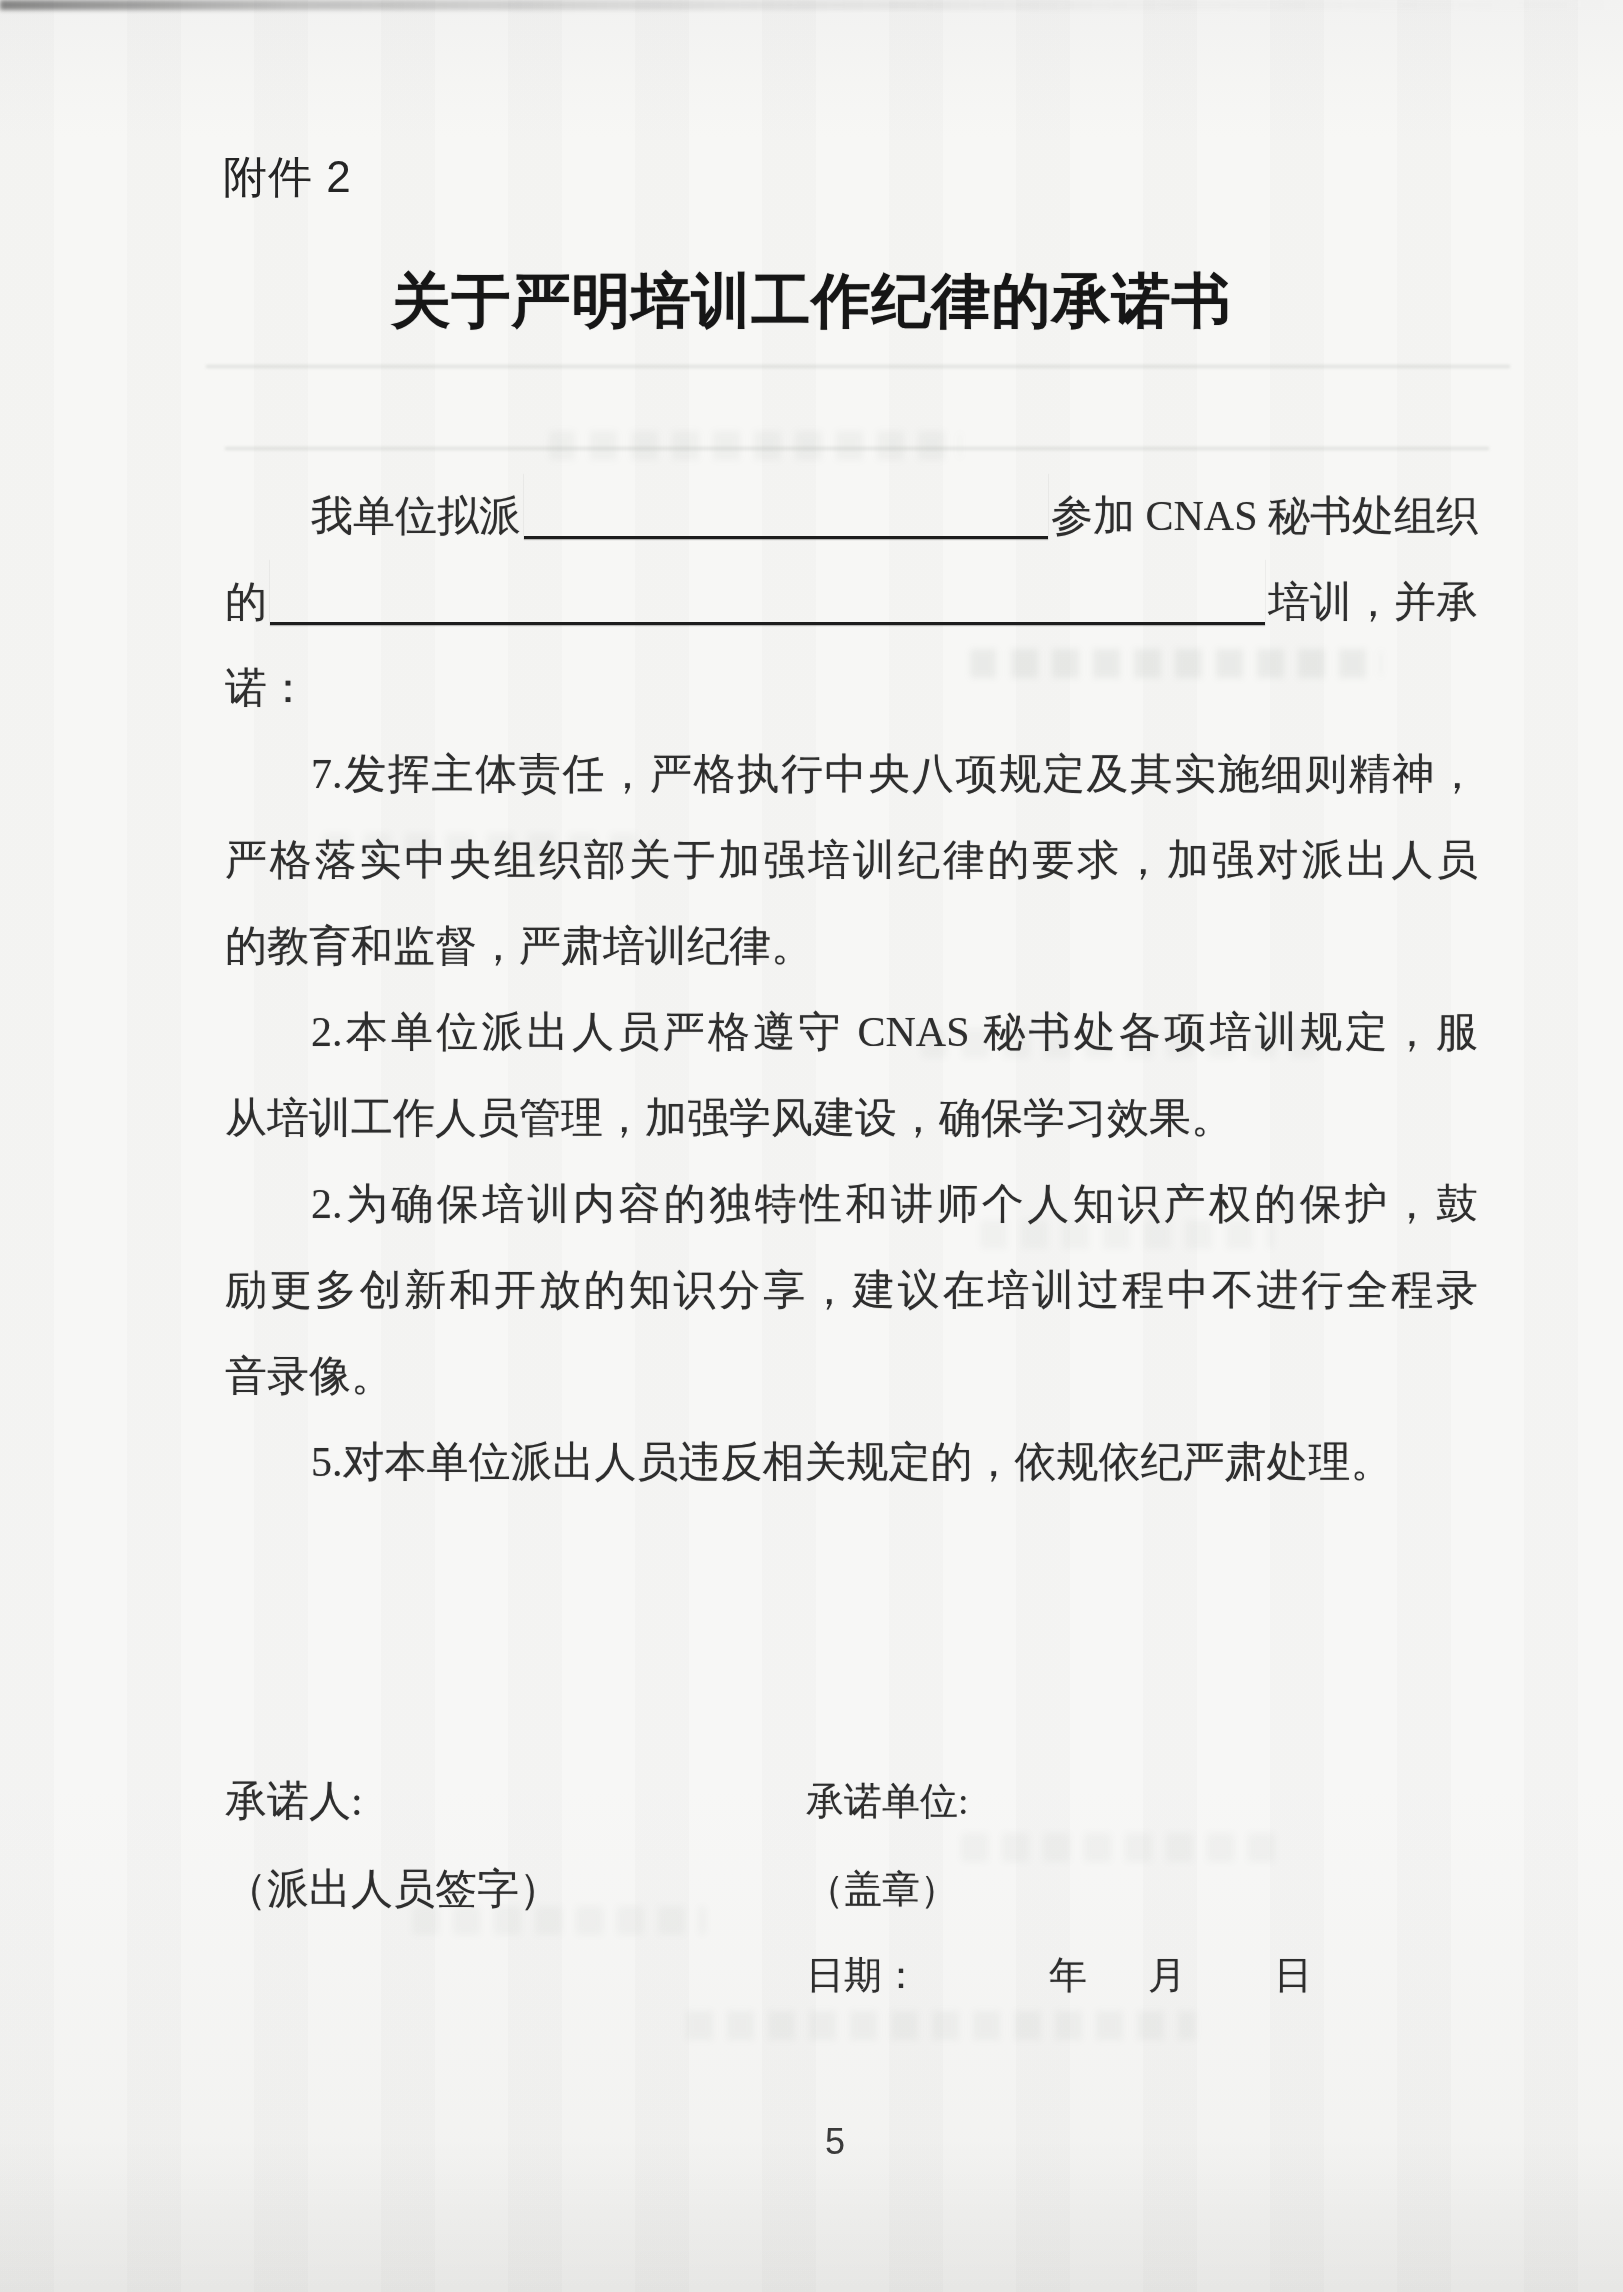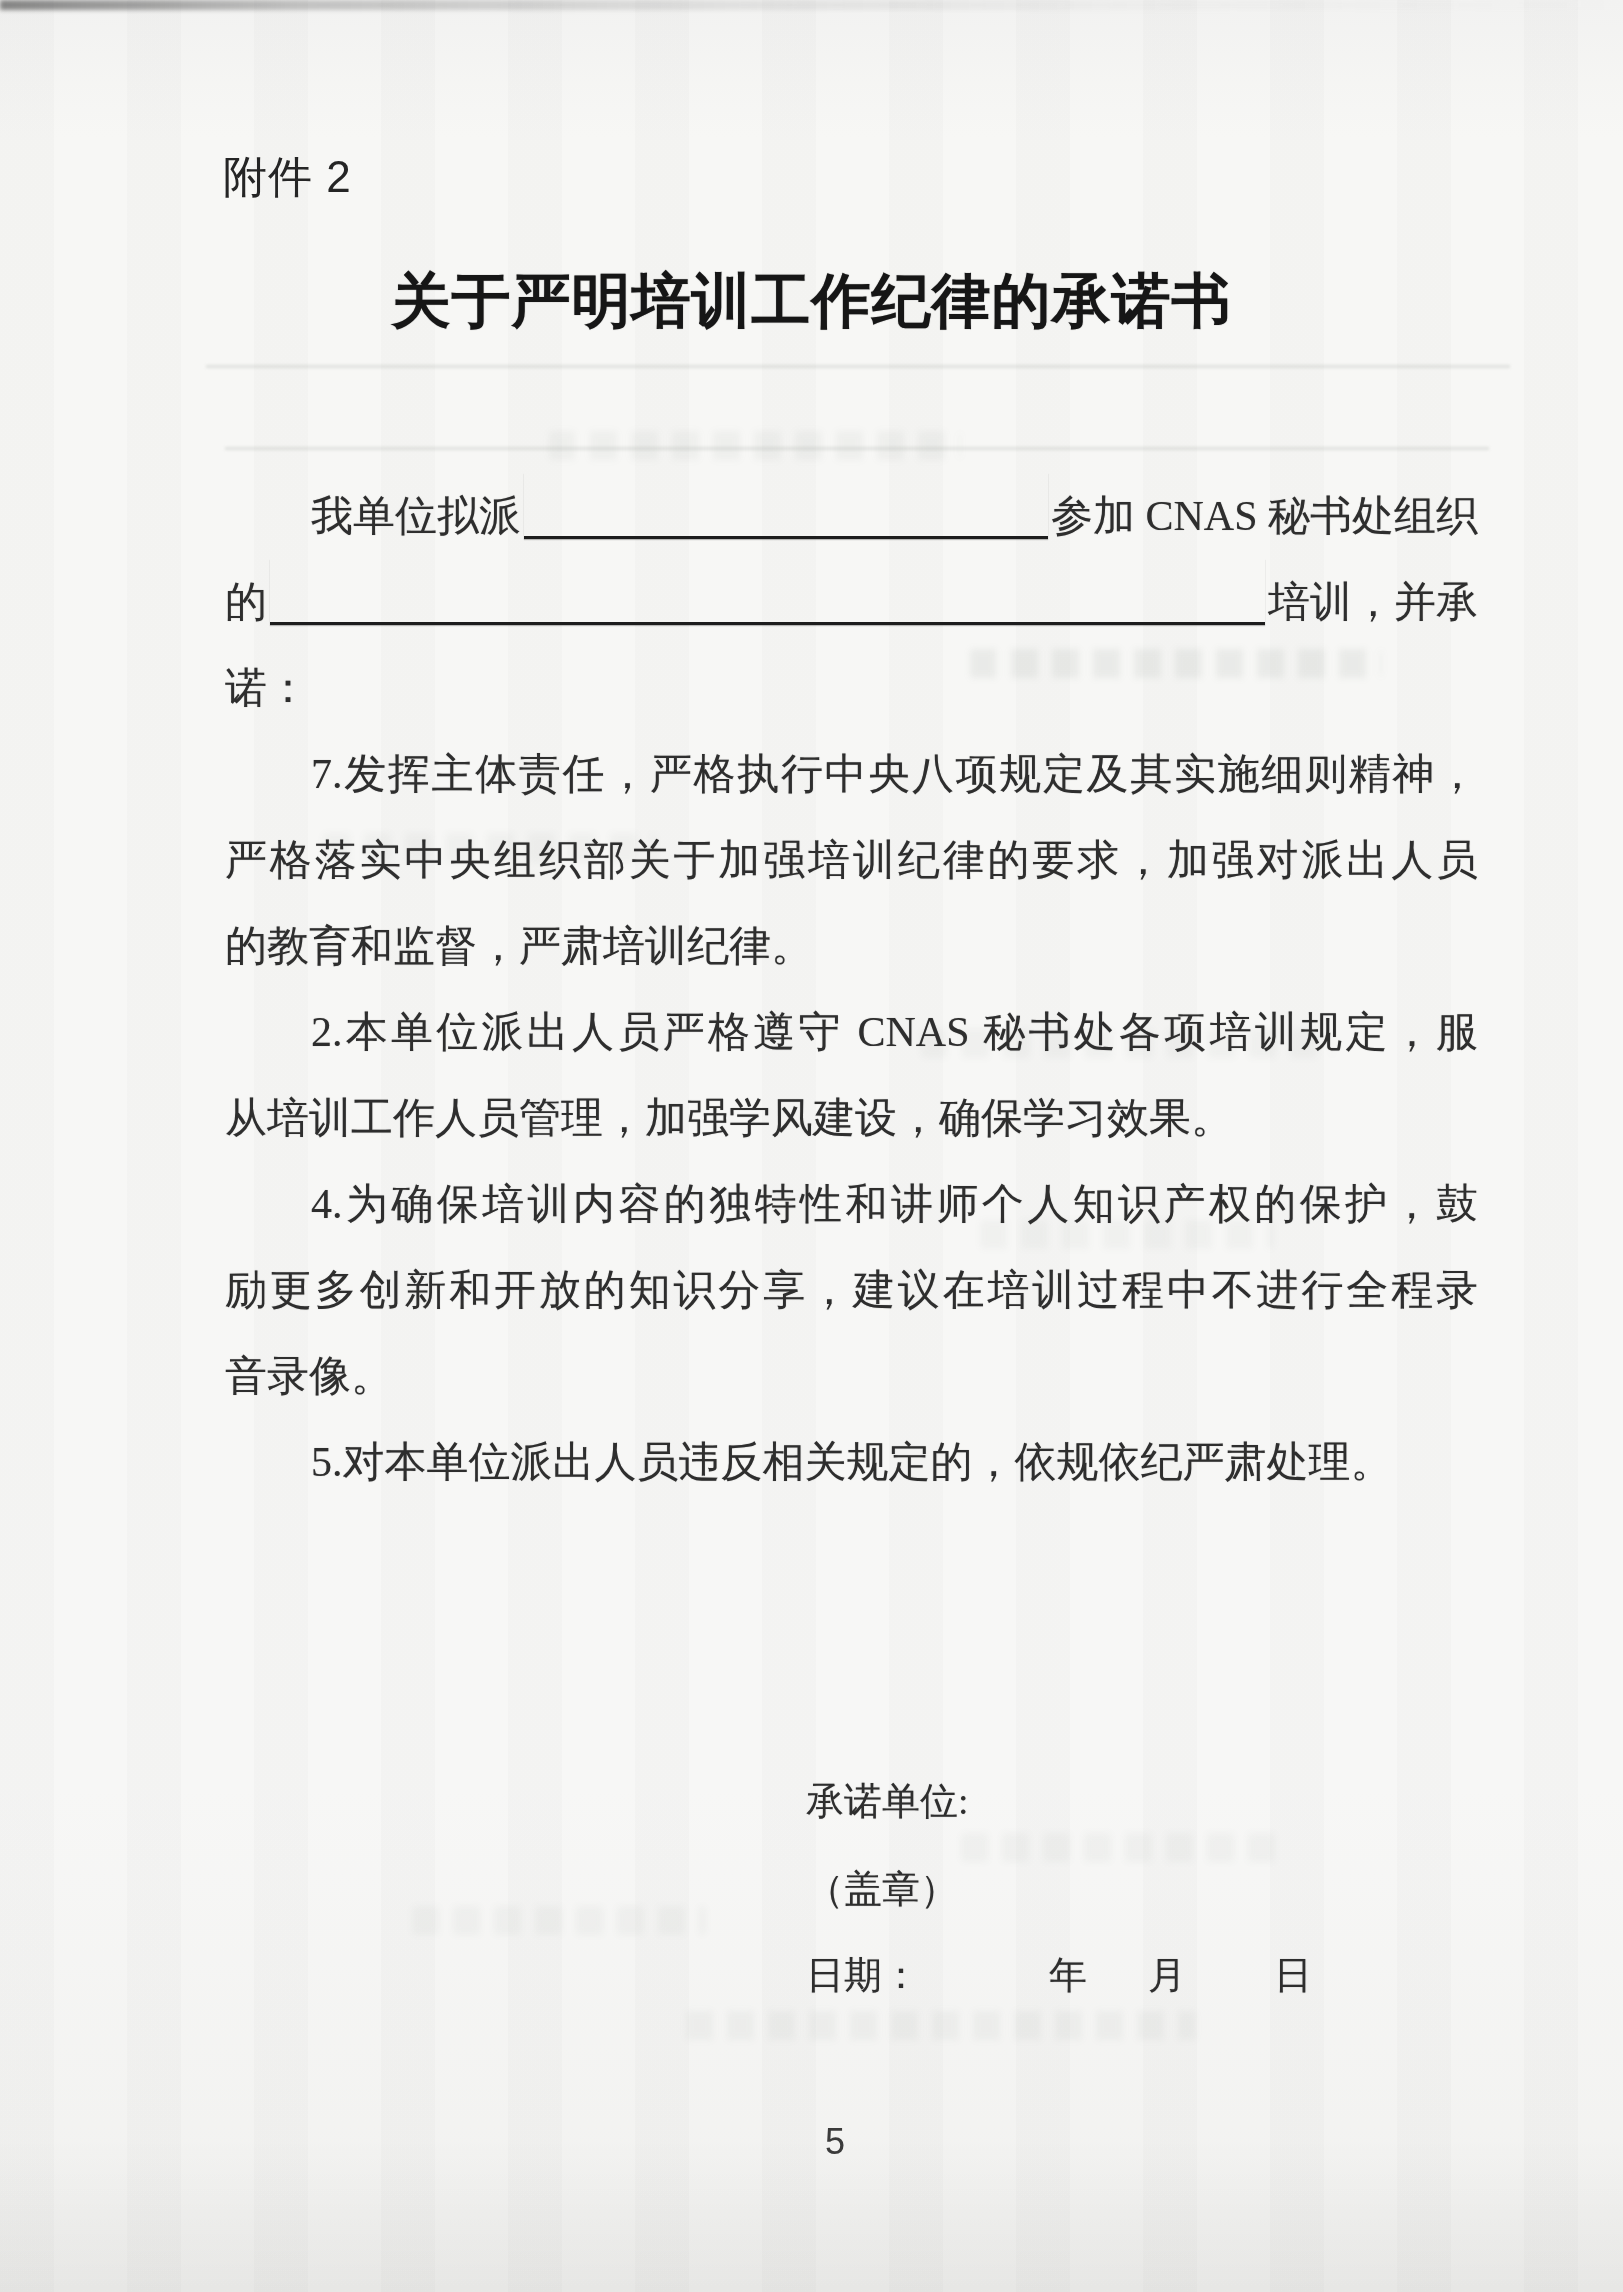--- a/index.html
+++ b/index.html
@@ -126,27 +126,31 @@
     <div class="line">诺：</div>
 
     <div class="line first full">7.发挥主体责任，严格执行中央八项规定及其实施细则精神，</div>
     <div class="line full">严格落实中央组织部关于加强培训纪律的要求，加强对派出人员</div>
     <div class="line">的教育和监督，严肃培训纪律。</div>
 
     <div class="line first full">2.本单位派出人员严格遵守 CNAS 秘书处各项培训规定，服</div>
     <div class="line">从培训工作人员管理，加强学风建设，确保学习效果。</div>
 
 
-    <div class="line first full">4.为确保培训内容的独特性和讲师个人知识产权的保护，鼓</div>
+    <div class="line first full">2.为确保培训内容的独特性和讲师个人知识产权的保护，鼓</div>
     <div class="line full">励更多创新和开放的知识分享，建议在培训过程中不进行全程录</div>
     <div class="line">音录像。</div>
 
     <div class="line first">5.对本单位派出人员违反相关规定的，依规依纪严肃处理。</div>
   </div>
 
+  <div class="sig-col-left">
+    <div class="sig-row">承诺人:</div>
+    <div class="sig-row">（派出人员签字）</div>
+  </div>
 
   <div class="sig-col-right">
     <div class="sig-row">承诺单位:</div>
     <div class="sig-row">（盖章）</div>
     <div class="date-row">
       <span>日期：</span><span class="y">年</span><span class="m">月</span><span class="d">日</span>
     </div>
   </div>
 
   <div class="page-number">5</div>

